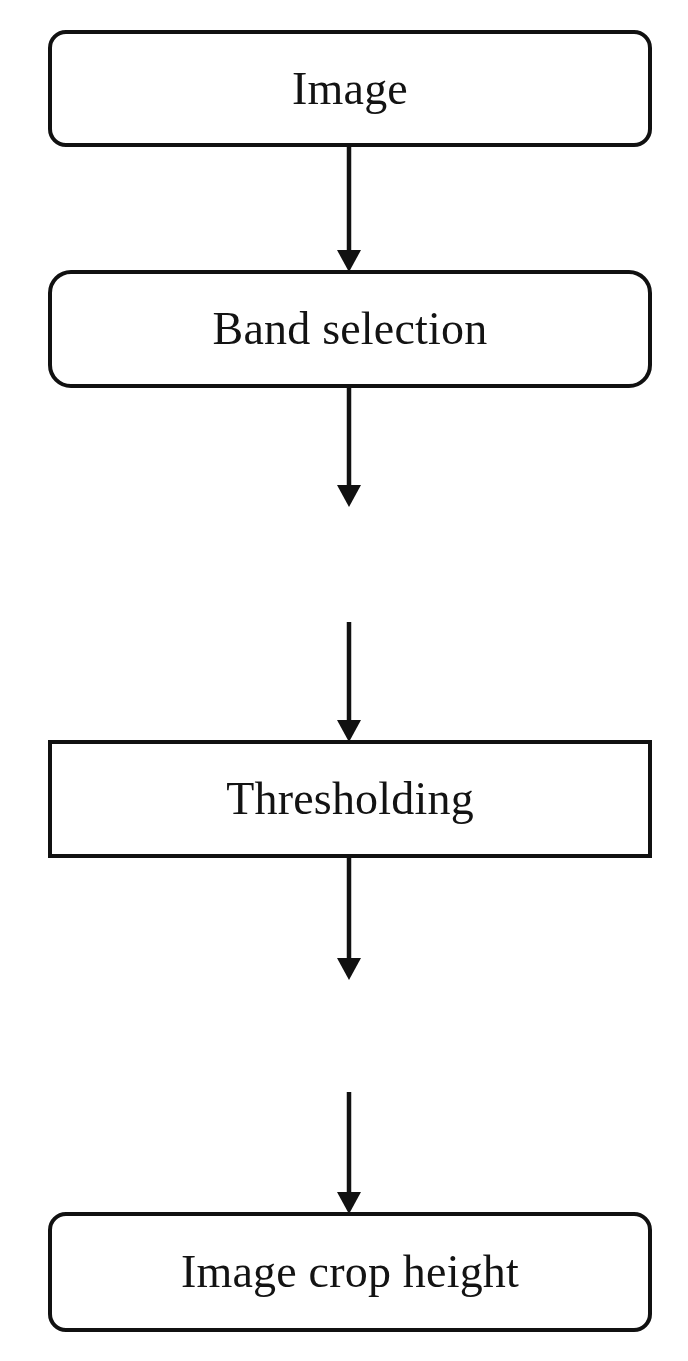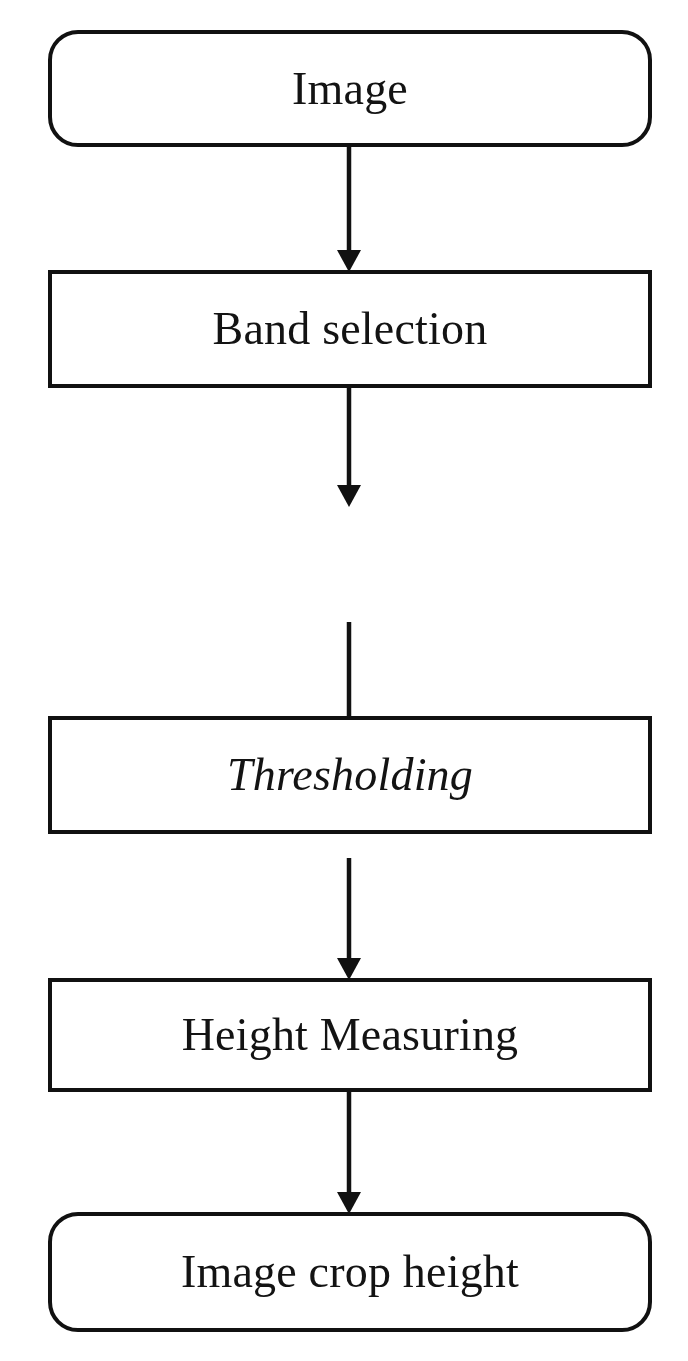--- a/index.html
+++ b/index.html
@@ -23,21 +23,21 @@
     left: 48px;
     width: 604px;
     box-sizing: border-box;
     background: #ffffff;
     border: 4px solid #111111;
     display: flex;
     align-items: center;
     justify-content: center;
   }
   .node.rounded {
-    border-radius: 30px;
+    border-radius: 18px;
   }
   .node-label {
     font-family: "Liberation Serif", "DejaVu Serif", serif;
     font-size: 46px;
     line-height: 1;
     color: #131313;
     letter-spacing: 0.2px;
     white-space: nowrap;
     text-align: center;
     -webkit-font-smoothing: antialiased;
@@ -90,30 +90,27 @@
     <g>
       <line class="connector-line" x1="349" y1="1092" x2="349" y2="1198"></line>
       <polygon class="connector-head" points="349,1214 337,1192 361,1192"></polygon>
     </g>
   </svg>
 
   <div class="node rounded" style="top:30px; height:117px;">
     <span class="node-label">Image</span>
   </div>
 
-  <div class="node" style="top:270px; height:118px;">
+  <div class="node" style="top:270px; height:118px;border-radius:23px;">
     <span class="node-label">Band selection</span>
   </div>
 
 
-  <div class="node" style="top:716px; height:118px;font-style:italic;">
+  <div class="node" style="top:740px; height:118px;">
     <span class="node-label">Thresholding</span>
   </div>
 
-  <div class="node" style="top:978px; height:114px;">
-    <span class="node-label">Height Measuring</span>
-  </div>
 
   <div class="node rounded" style="top:1212px; height:120px;">
     <span class="node-label">Image crop height</span>
   </div>
 
 </div>
 
 </body></html>

